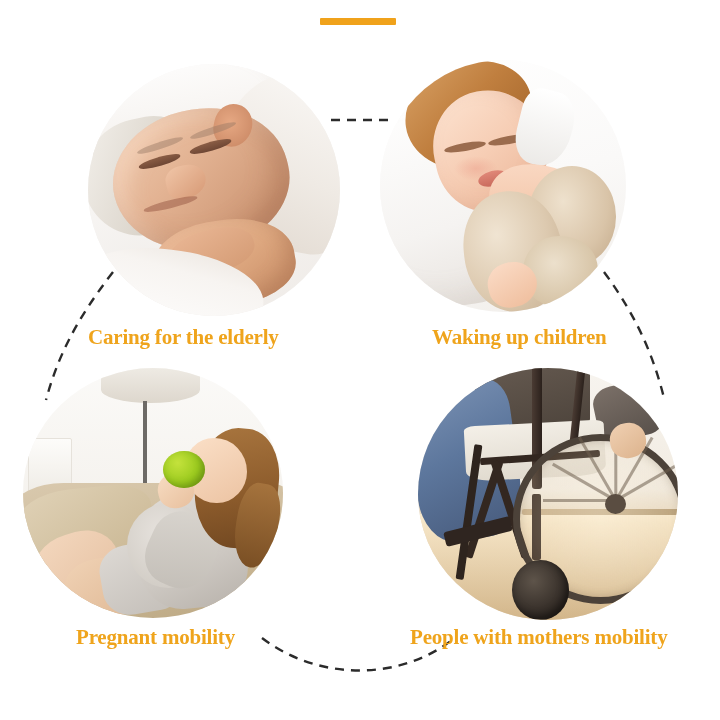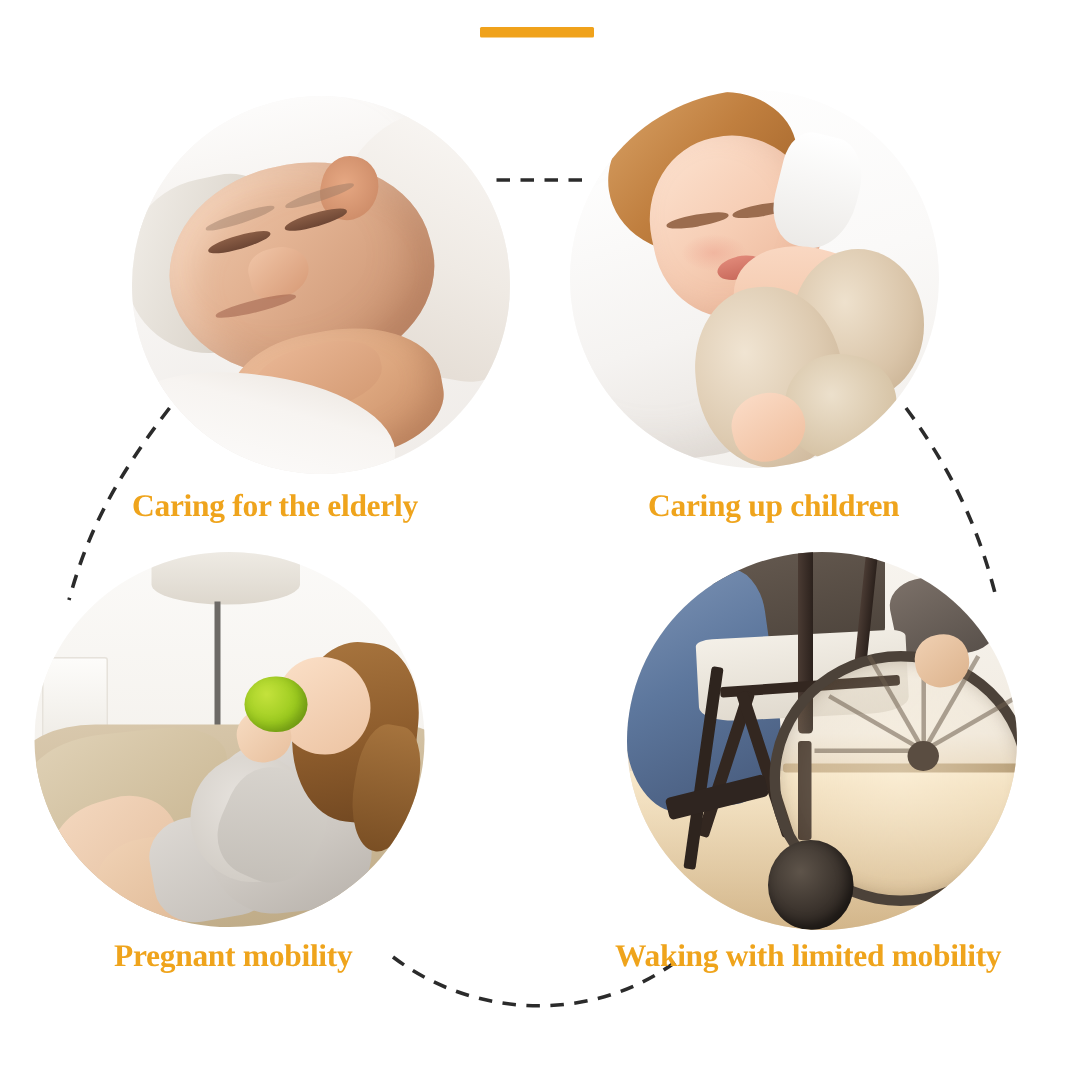--- a/index.html
+++ b/index.html
@@ -417,21 +417,21 @@
         <div class="cheek"></div>
         <div class="lips"></div>
         <div class="strap"></div>
         <div class="arm"></div>
         <div class="teddy-head"></div>
         <div class="teddy-body"></div>
         <div class="teddy-limb"></div>
         <div class="hand2"></div>
       </div>
     </div>
-    <div class="label" style="left:432px;top:325px;">Caring up children</div>
+    <div class="label" style="left:432px;top:325px;">Waking up children</div>
   </div>
 
   <div class="node">
     <div class="photo" id="p3">
       <div class="inner">
         <div class="wall"></div>
         <div class="lamp"></div>
         <div class="lamp-stem"></div>
         <div class="shelf"></div>
         <div class="sofa"></div>
@@ -475,16 +475,16 @@
         <div class="spoke" style="transform:rotate(30deg)"></div>
         <div class="spoke" style="transform:rotate(60deg)"></div>
         <div class="spoke" style="transform:rotate(90deg)"></div>
         <div class="spoke" style="transform:rotate(120deg)"></div>
         <div class="spoke" style="transform:rotate(150deg)"></div>
         <div class="hub"></div>
         <div class="castor"></div>
         <div class="hand4"></div>
       </div>
     </div>
-    <div class="label" style="left:410px;top:625px;">Waking with limited mobility</div>
+    <div class="label" style="left:410px;top:625px;">People with mothers mobility</div>
   </div>
 
 </div>
 
 </body></html>

